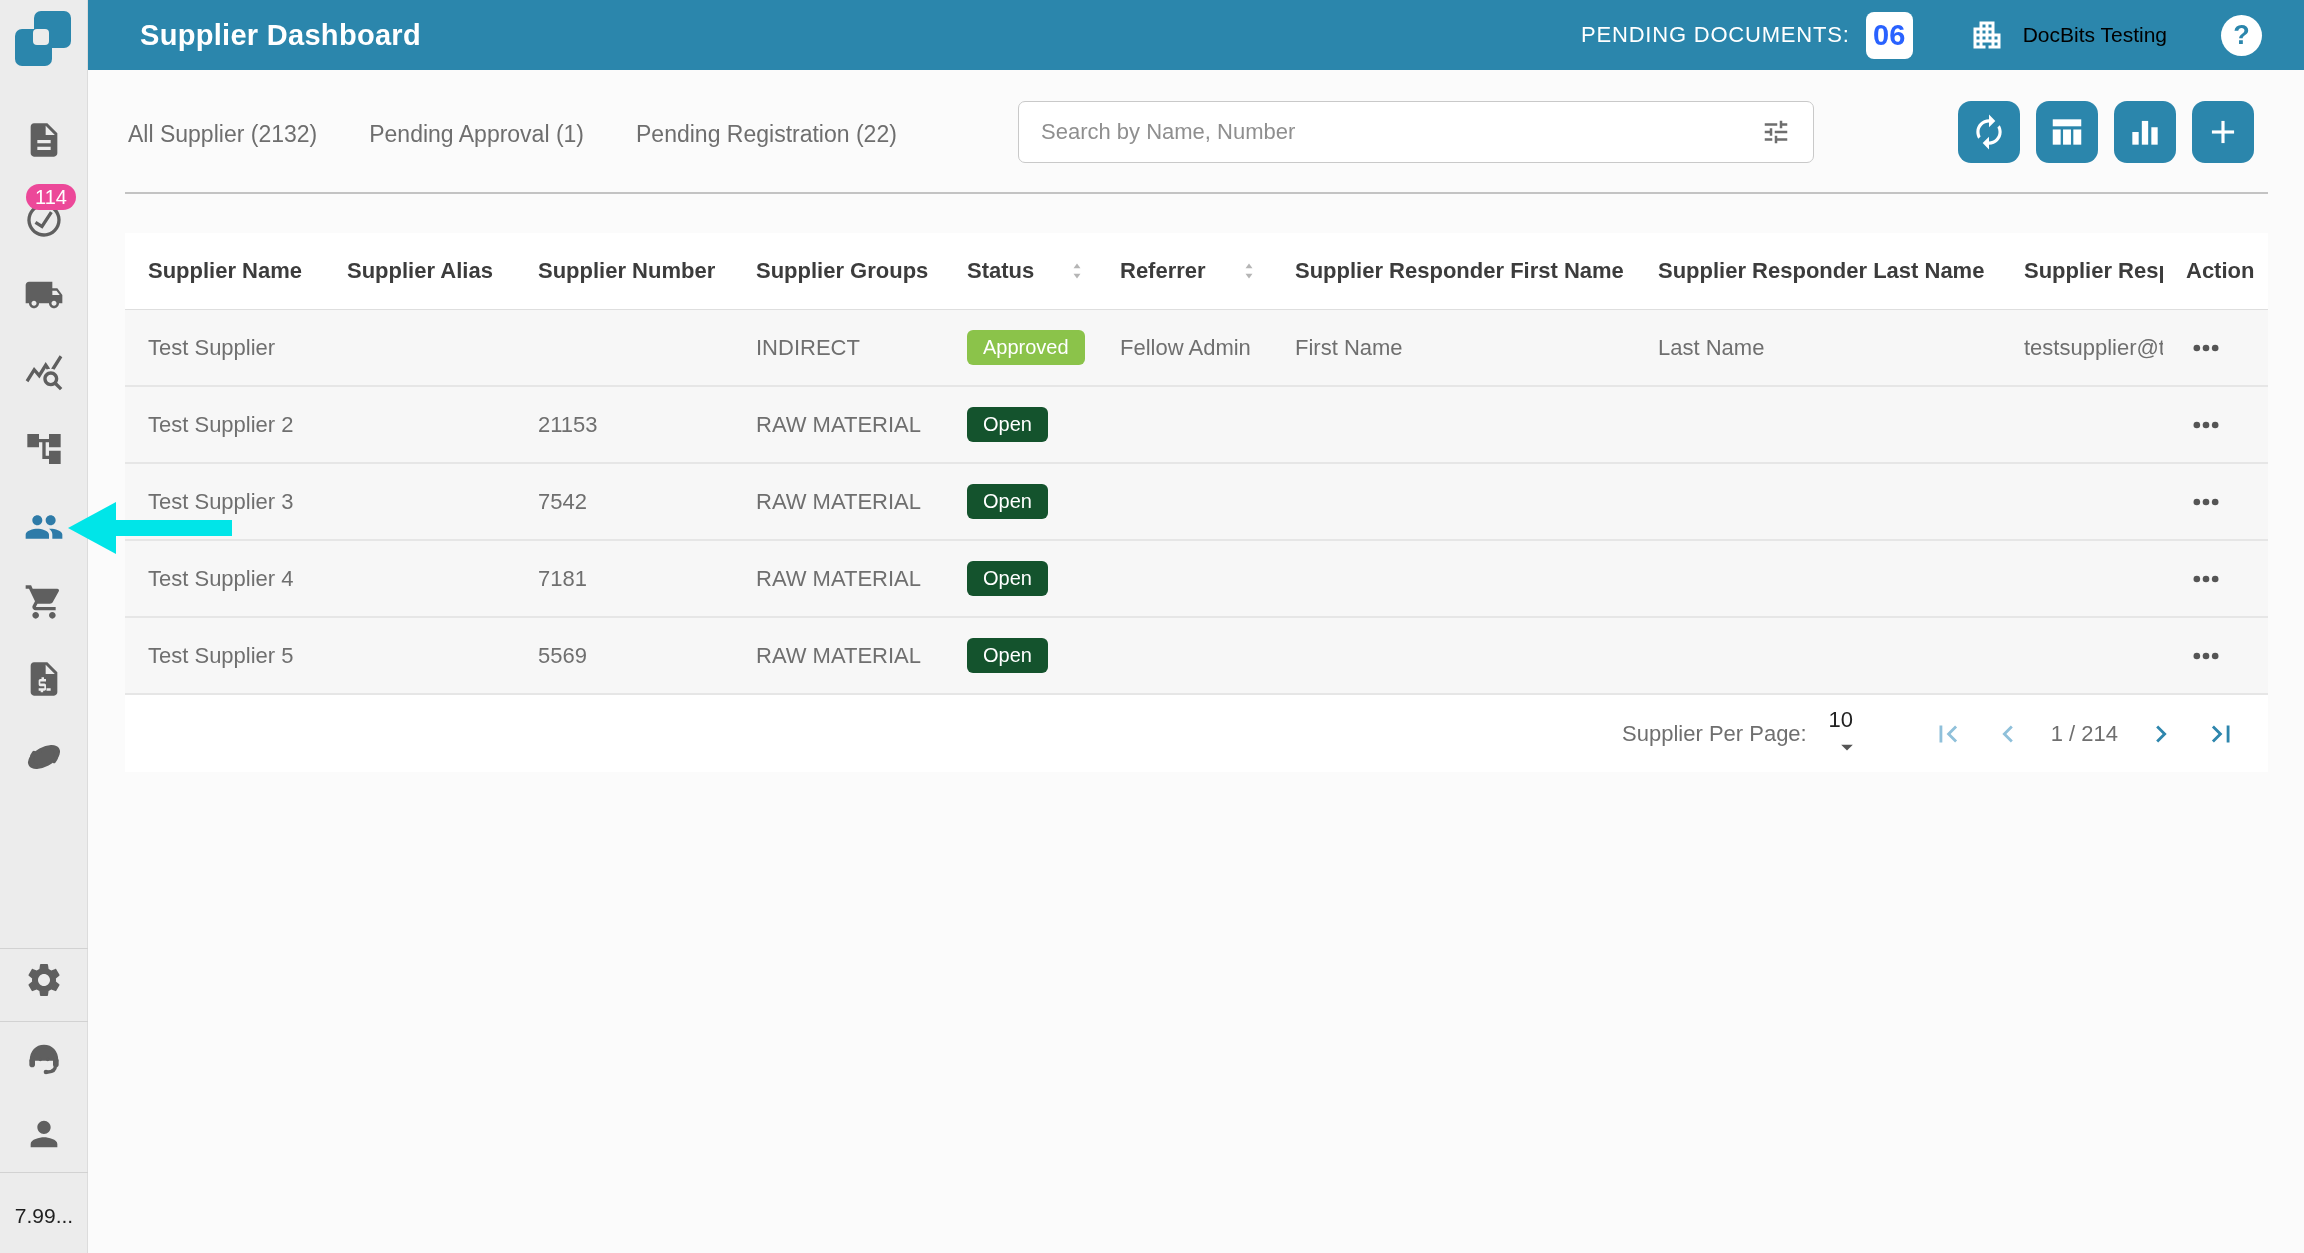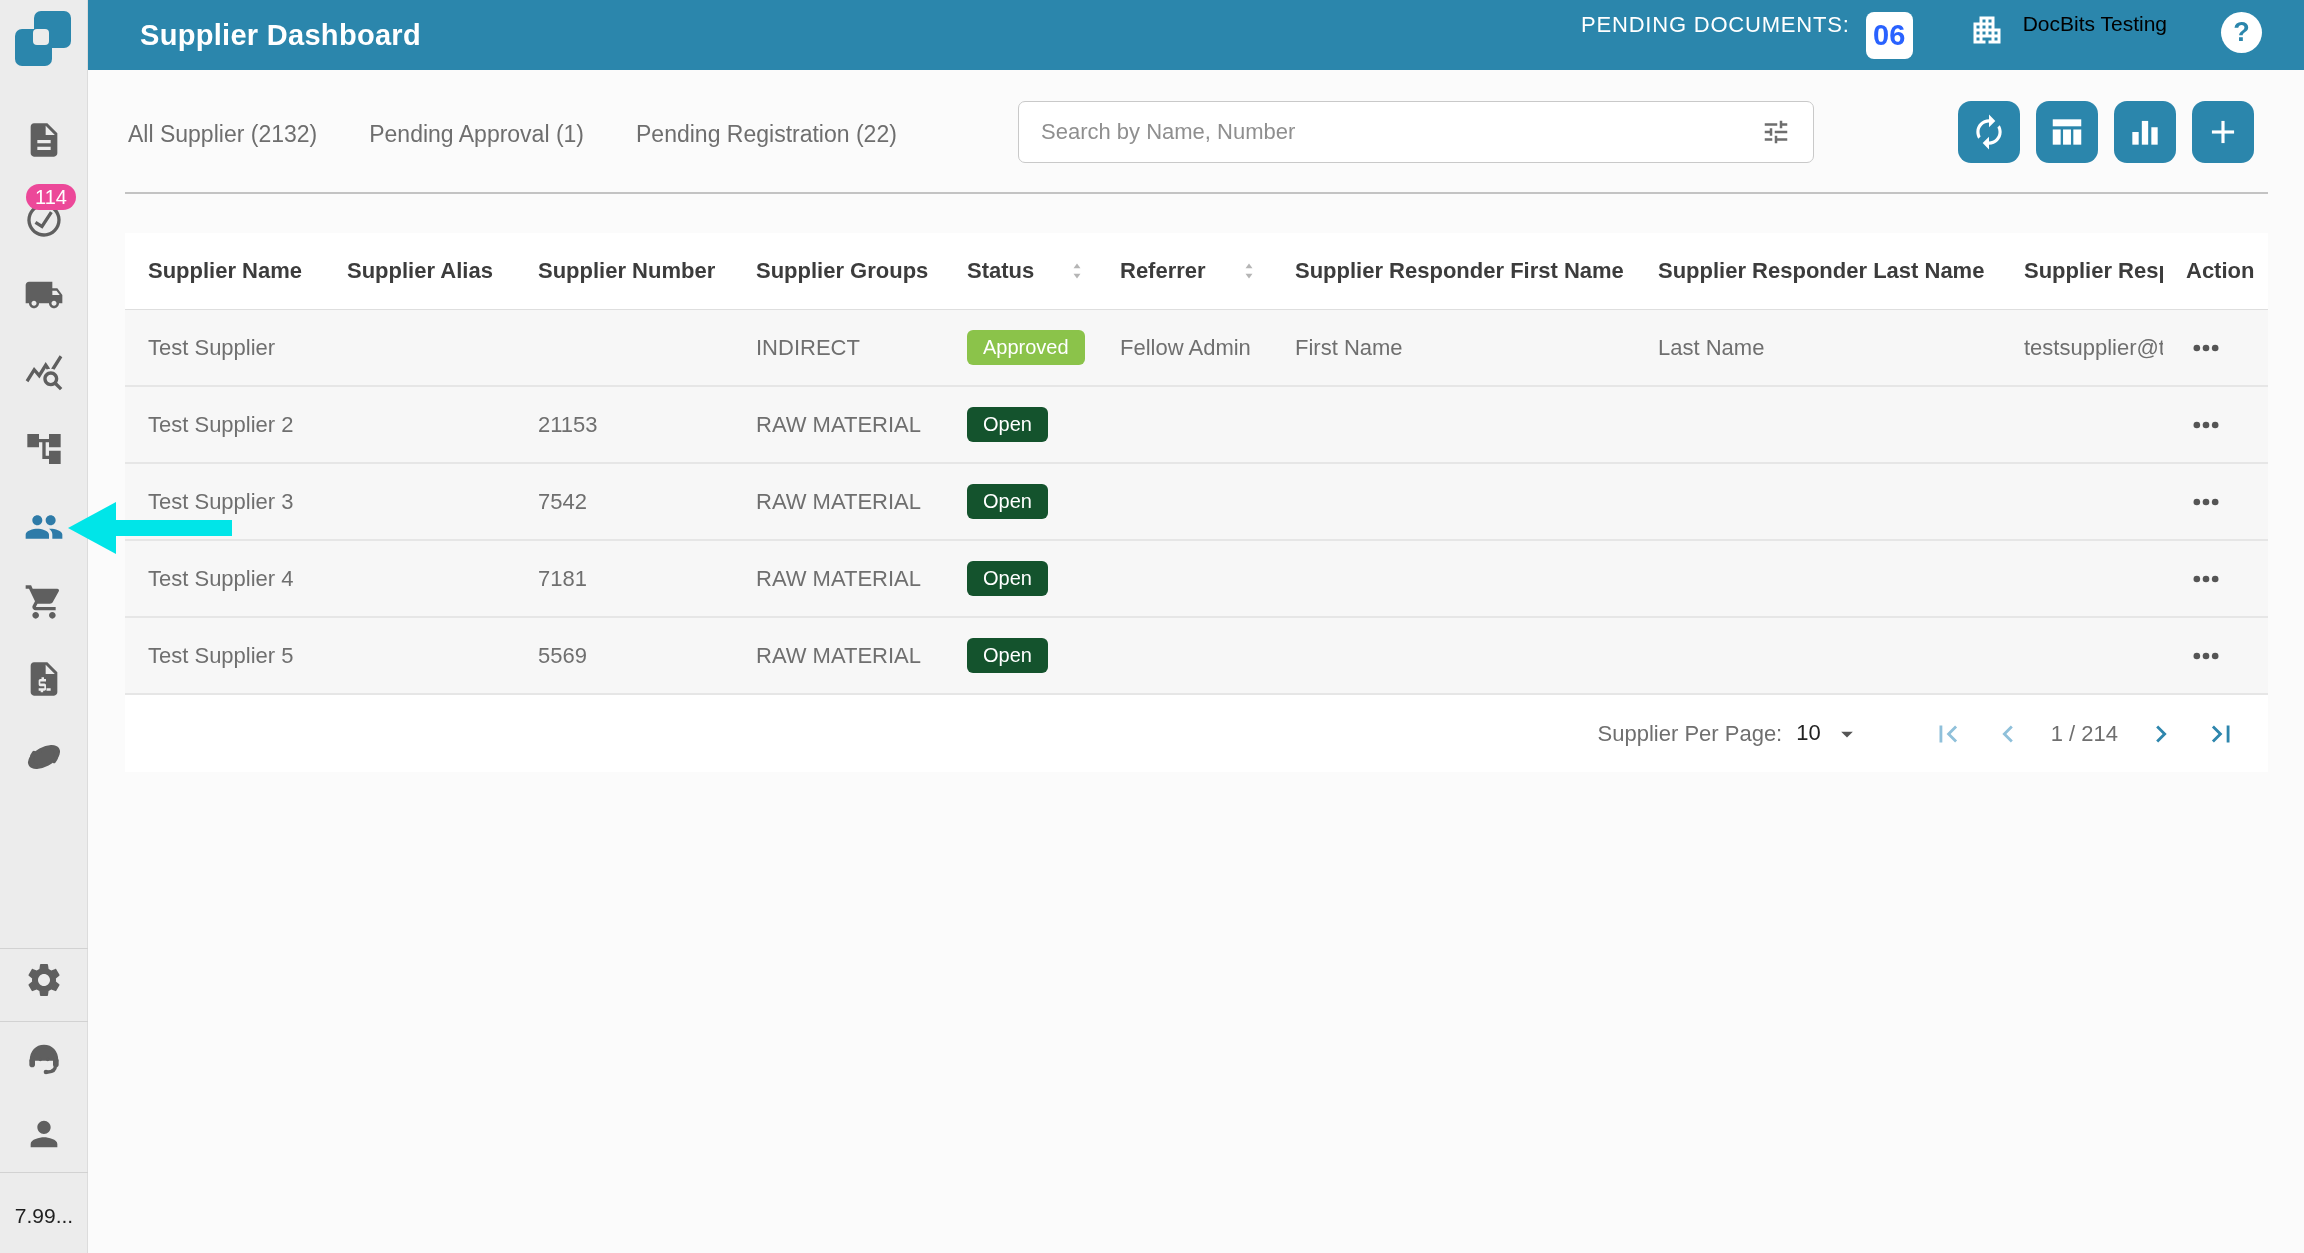--- a/index.html
+++ b/index.html
@@ -17,21 +17,21 @@
   .s-icon { position:absolute; left:0; width:88px; height:44px; display:flex; justify-content:center; align-items:center; cursor:pointer; }
   .s-icon svg { width:40px; height:40px; fill:#5f5f5f; }
   .s-icon.active svg { fill:#2e7ba8; }
   .count-badge { position:absolute; left:26px; top:184px; background:#ec4899; color:#fff; font-size:20px; line-height:26px; padding:0 9px; border-radius:13px; z-index:3; }
   .s-div { position:absolute; left:0; width:88px; height:0; border-top:1px solid #d2d2d2; }
   .version { position:absolute; left:0; top:1204px; width:88px; text-align:center; font-size:21px; color:#1f1f1f; }
 
   
   .topbar { position:absolute; left:88px; top:0; right:0; height:70px; background:#2b86ac; display:flex; align-items:center; z-index:5; }
   .topbar .title { margin-left:52px; color:#fff; font-size:29px; font-weight:700; letter-spacing:0.3px; }
-  .topbar .right { margin-left:auto; display:flex; padding-right:42px; }
+  .topbar .right { margin-left:auto; display:flex; align-items:center; padding-right:42px; }
   .pend-label { color:#fff; font-size:22px; letter-spacing:0.8px; margin-right:16px; }
   .pend-badge { width:47px; height:47px; background:#fff; border-radius:8px; display:flex; align-items:center; justify-content:center; color:#2962ff; font-size:29px; font-weight:700; margin-right:56px; }
   .building { width:36px; height:36px; fill:#fff; margin-right:18px; }
   .org-name { color:#000000; font-size:21px; margin-right:54px; cursor:pointer; }
   .help-btn { width:41px; height:41px; border-radius:50%; background:#fff; color:#2b86ac; font-size:27px; font-weight:700; display:flex; align-items:center; justify-content:center; cursor:pointer; }
 
   
   .main { position:absolute; left:88px; top:70px; right:0; bottom:0; }
   .tabs { position:absolute; left:40px; top:34px; height:60px; display:flex; align-items:center; gap:52px; }
   .tab { font-size:23px; color:#6e6e6e; cursor:pointer; white-space:nowrap; }
@@ -54,21 +54,21 @@
   .td { padding-left:23px; font-size:22px; color:#6f6f6f; overflow:hidden; white-space:nowrap; }
   .badge { display:inline-block; color:#fff; font-size:20px; padding:6px 16px; border-radius:6px; }
   .badge.green { background:#8bc34a; }
   .badge.gray { background:#14532d;text-align:center; }
   .more-btn { background:none; border:none; cursor:pointer; padding-left:23px; display:flex; align-items:center; }
   .more-btn svg { width:40px; height:40px; fill:#555; }
 
   
   .pagination { height:77px; background:#fff; display:flex; align-items:center; justify-content:flex-end; padding-right:30px; }
   .pp-label { font-size:22px; color:#6f6f6f; margin-right:14px; }
-  .pp-select { display:flex; align-items:flex-start; cursor:pointer; margin-right:70px; }
+  .pp-select { display:flex; align-items:center; cursor:pointer; margin-right:70px;flex-direction:column; }
   .pp-value { font-size:22px; color:#222; }
   .pp-select svg { width:28px; height:28px; fill:#555; margin-left:12px; }
   .pg-btn { background:none; border:none; cursor:pointer; display:flex; align-items:center; padding:0; }
   .pg-btn svg { width:34px; height:34px; }
   .pg-btn.light svg { fill:#8fc0da; }
   .pg-btn.dark svg { fill:#2e86ad; }
   .pg-prev { margin-left:26px; }
   .pg-ind { font-size:22px; color:#6f6f6f; margin:0 26px; }
   .pg-last { margin-left:26px; }
 

